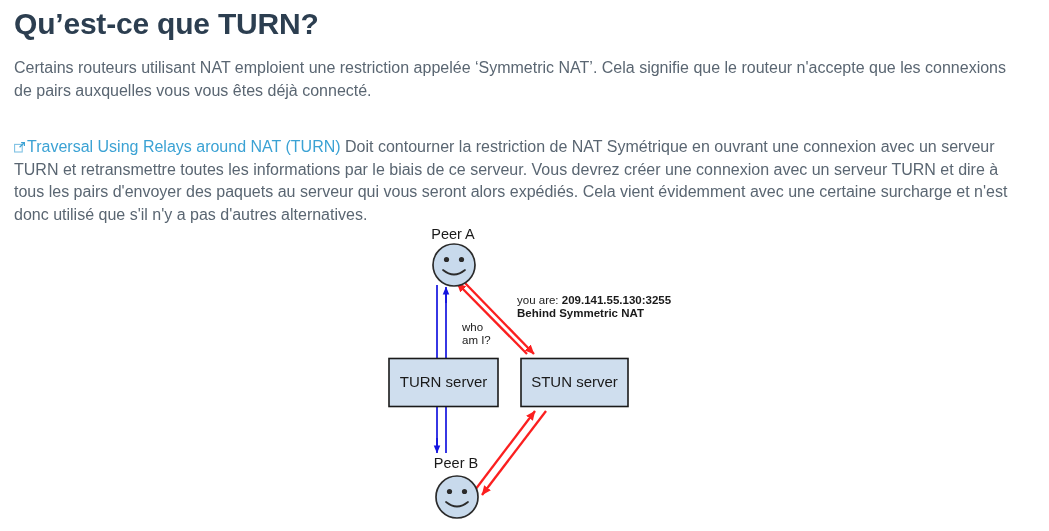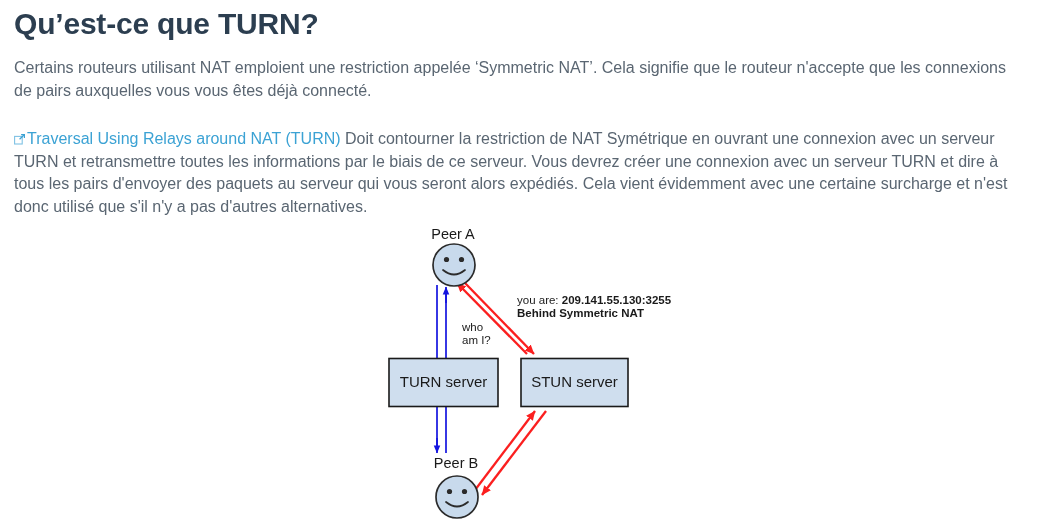--- a/index.html
+++ b/index.html
@@ -35,21 +35,21 @@
   }
 
   p.body-text {
     margin: 0;
     color: #5a6672;
     font-size: 16px;
     line-height: 22.5px;
     font-family: "Liberation Sans", sans-serif;
   }
   p.para-1 { margin-top: 15px; max-width: 1010px; }
-  p.para-2 { margin-top: 26px; max-width: 1012px; }
+  p.para-2 { margin-top: 34px; max-width: 1012px; }
 
   a.ext-link {
     color: #3ba2d4;
     text-decoration: none;
   }
 
   .ext-icon {
     display: inline-block;
     width: 11px;
     height: 11px;

